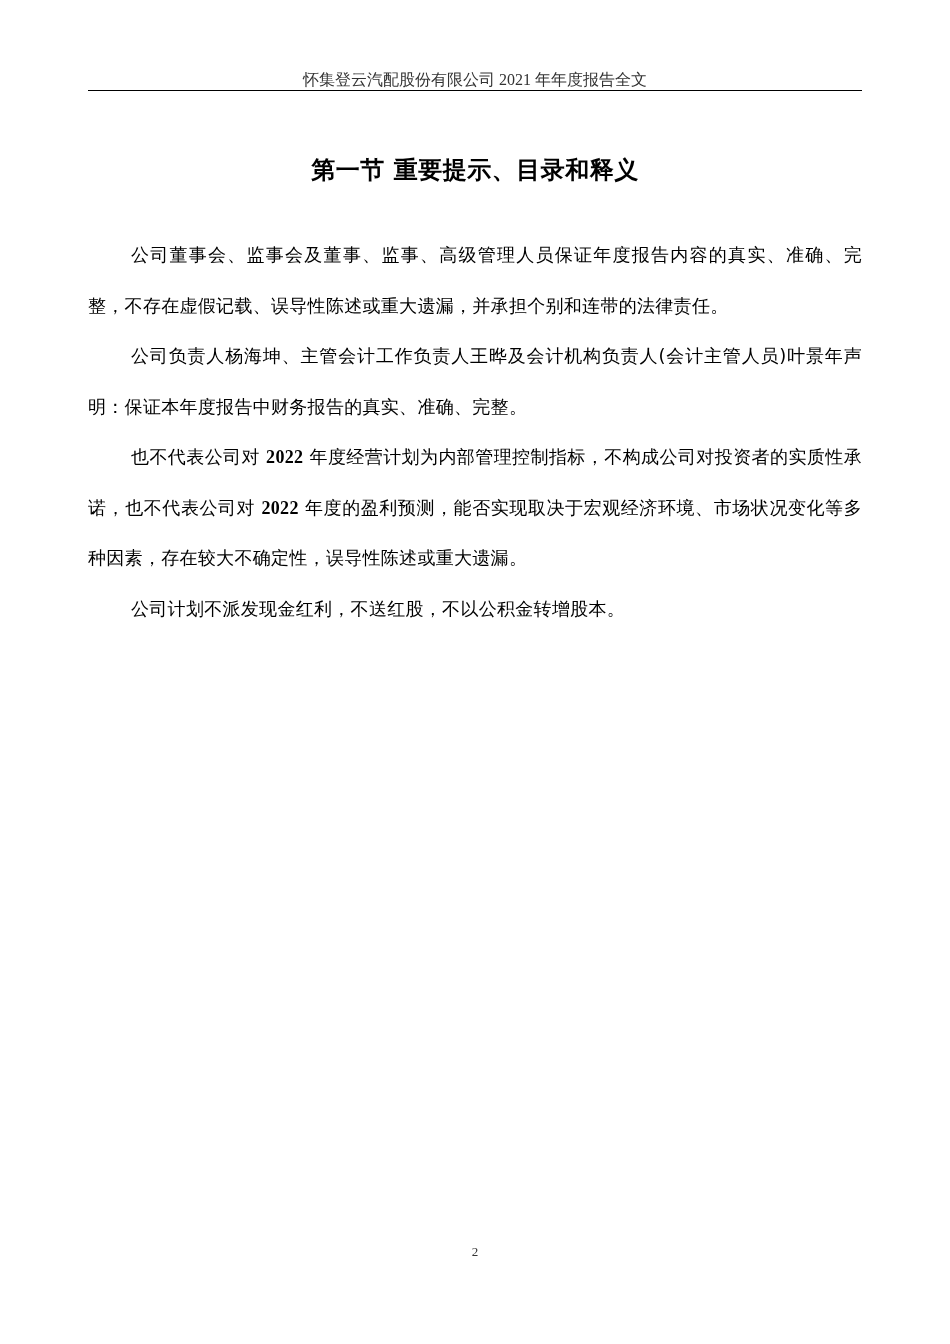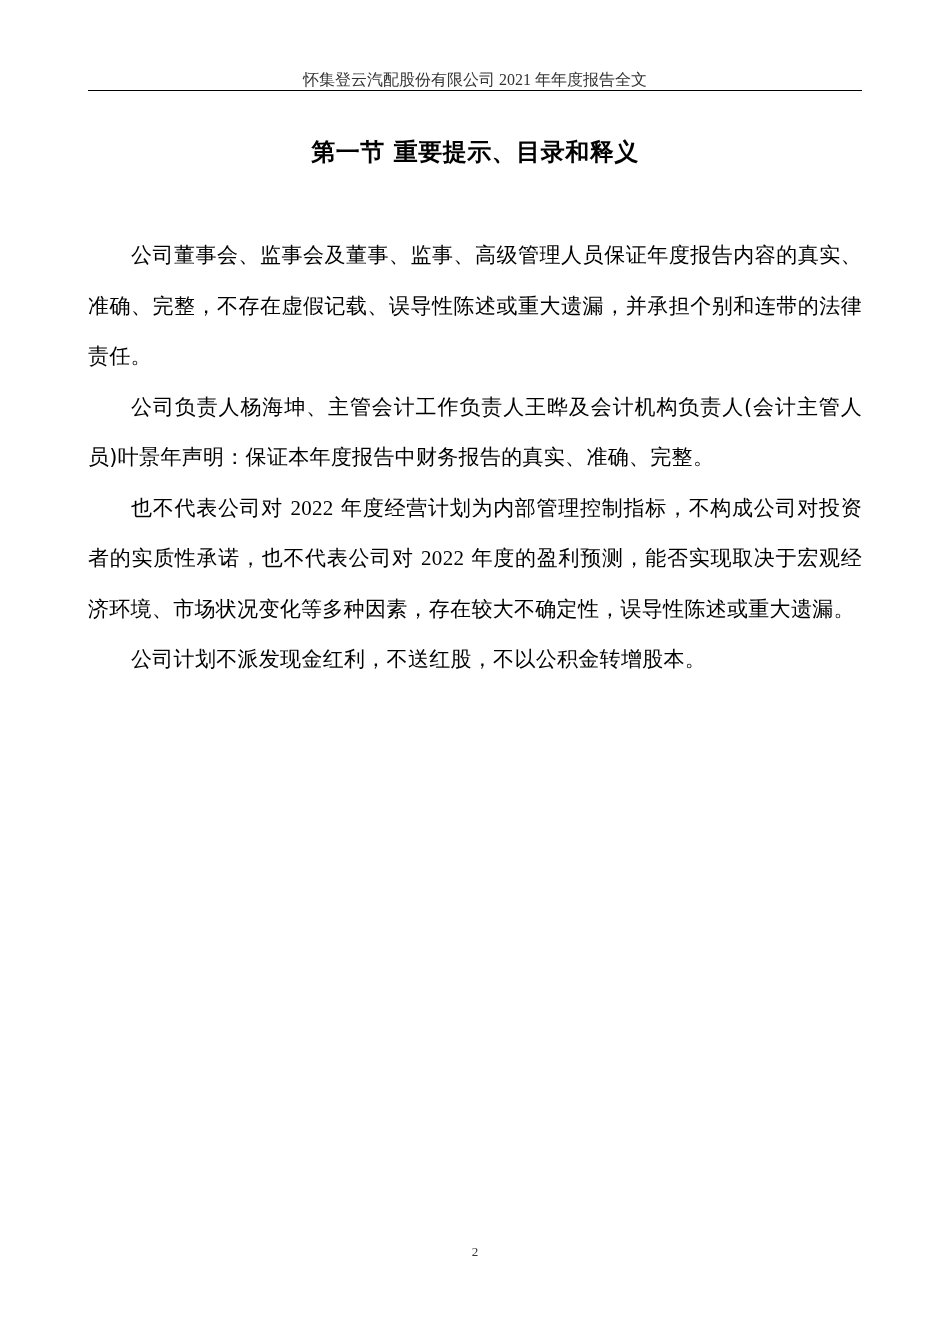--- a/index.html
+++ b/index.html
@@ -31,48 +31,48 @@
       position: absolute;
       left: 88px;
       top: 90px;
       width: 774px;
       height: 0;
       border-top: 1.4px solid #000000;
     }
     .section-title {
       position: absolute;
       left: 88px;
-      top: 135px;
+      top: 153px;
       width: 774px;
       text-align: center;
       font-size: 24px;
       line-height: 34px;
       font-weight: bold;
       font-family: "DejaVu Sans", "Liberation Sans", sans-serif;
       letter-spacing: 0.5px;
     }
     .body-text {
       position: absolute;
       left: 88px;
       top: 230px;
       width: 774px;
     }
     .para {
       margin: 0;
-      font-size: 21px;
+      font-size: 18px;
       line-height: 50.5px;
       text-indent: 43px;
       text-align: justify;
       text-justify: inter-character;
       font-family: "DejaVu Sans", "Liberation Sans", sans-serif;
       letter-spacing: 0.3px;
     }
     .para .num {
       font-family: "Liberation Serif", "DejaVu Serif", serif;
-      font-weight: normal;
+      font-weight: bold;
     }
     .page-number {
       position: absolute;
       left: 88px;
       top: 1244px;
       width: 774px;
       text-align: center;
       font-size: 13px;
       line-height: 16px;
       color: #333333;

